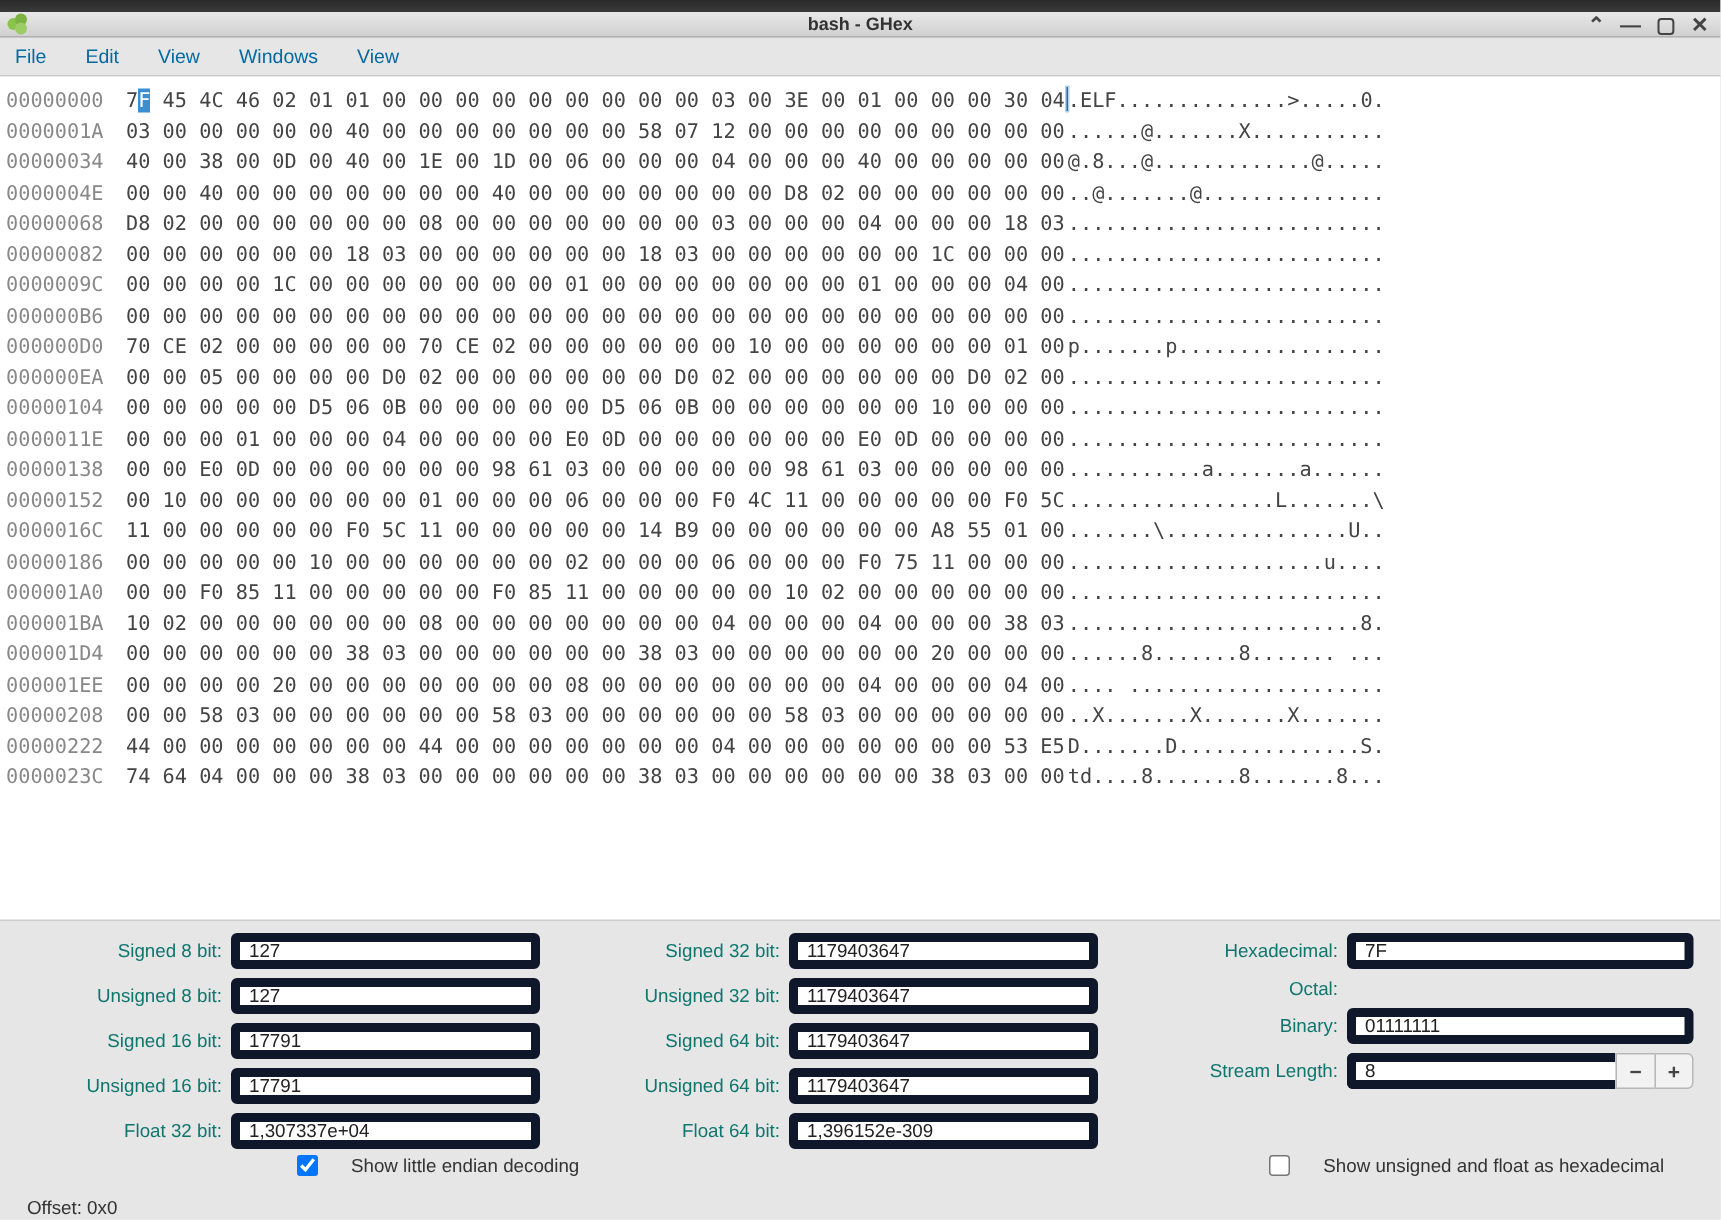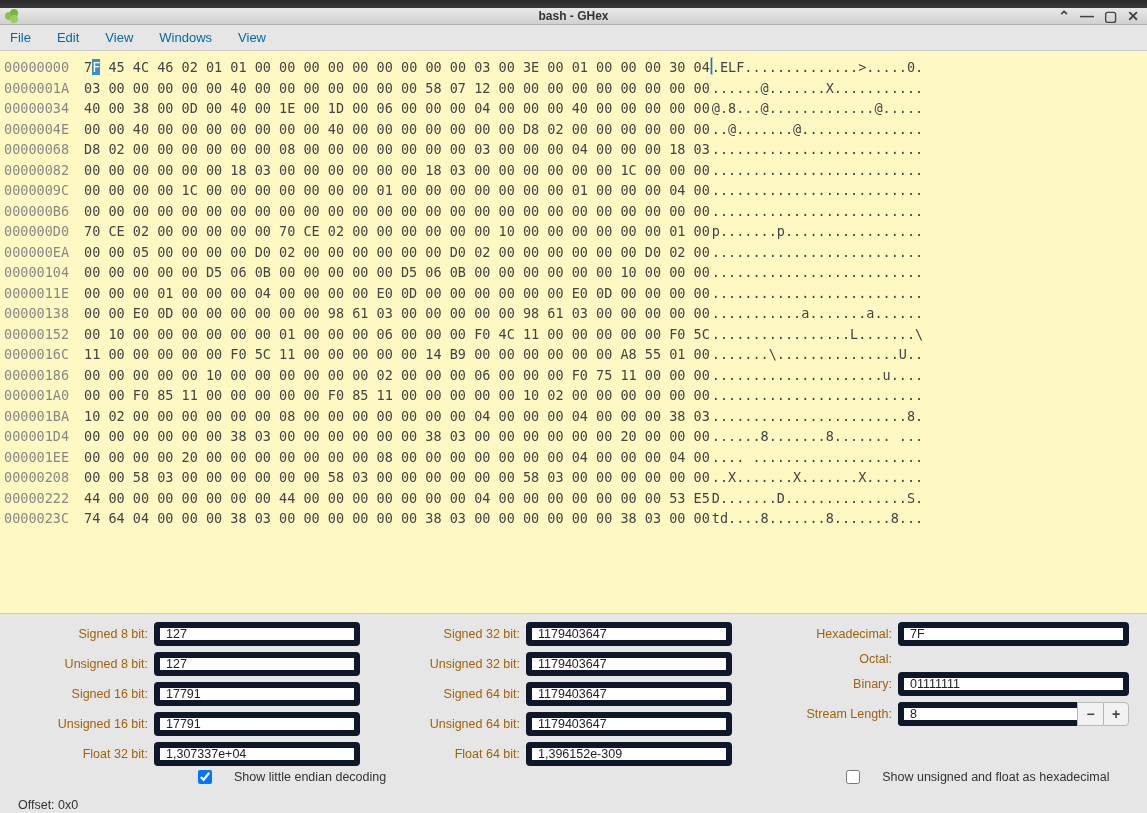--- a/index.html
+++ b/index.html
@@ -56,21 +56,21 @@
   display: flex;
   align-items: center;
   padding: 0 6px;
   gap: 18px;
   font-size: 13px;
   color: #0369a1;
 }
 .menubar span { cursor: pointer; padding: 2px 4px; }
 .hex-area {
   flex: 1;
-  background: #fef9c3;
+  background: #ffffff;
   overflow: hidden;
   padding: 6px 4px 6px 4px;
   font-family: "DejaVu Sans Mono","Courier New",monospace;
   font-size: 13.5px;
   line-height: 20.5px;
   color: #444;
   white-space: pre;
   border-bottom: 1px solid #ccc;
 }
 .hex-row { display: flex; }
@@ -96,21 +96,21 @@
 }
 .col { flex: 1; display: flex; flex-direction: column; gap: 6px; }
 .field {
   display: flex;
   align-items: center;
   gap: 6px;
 }
 .field label {
   text-align: right;
   width: 130px;
-  color: #a16207;
+  color: #0f766e;
   font-size: 12.5px;
 }
 .field input {
   flex: 1;
   height: 24px;
   border: 6px solid #0f172a;
   border-radius: 4px;
   padding: 0 6px;
   background: #fff;
   font-size: 12.5px;

